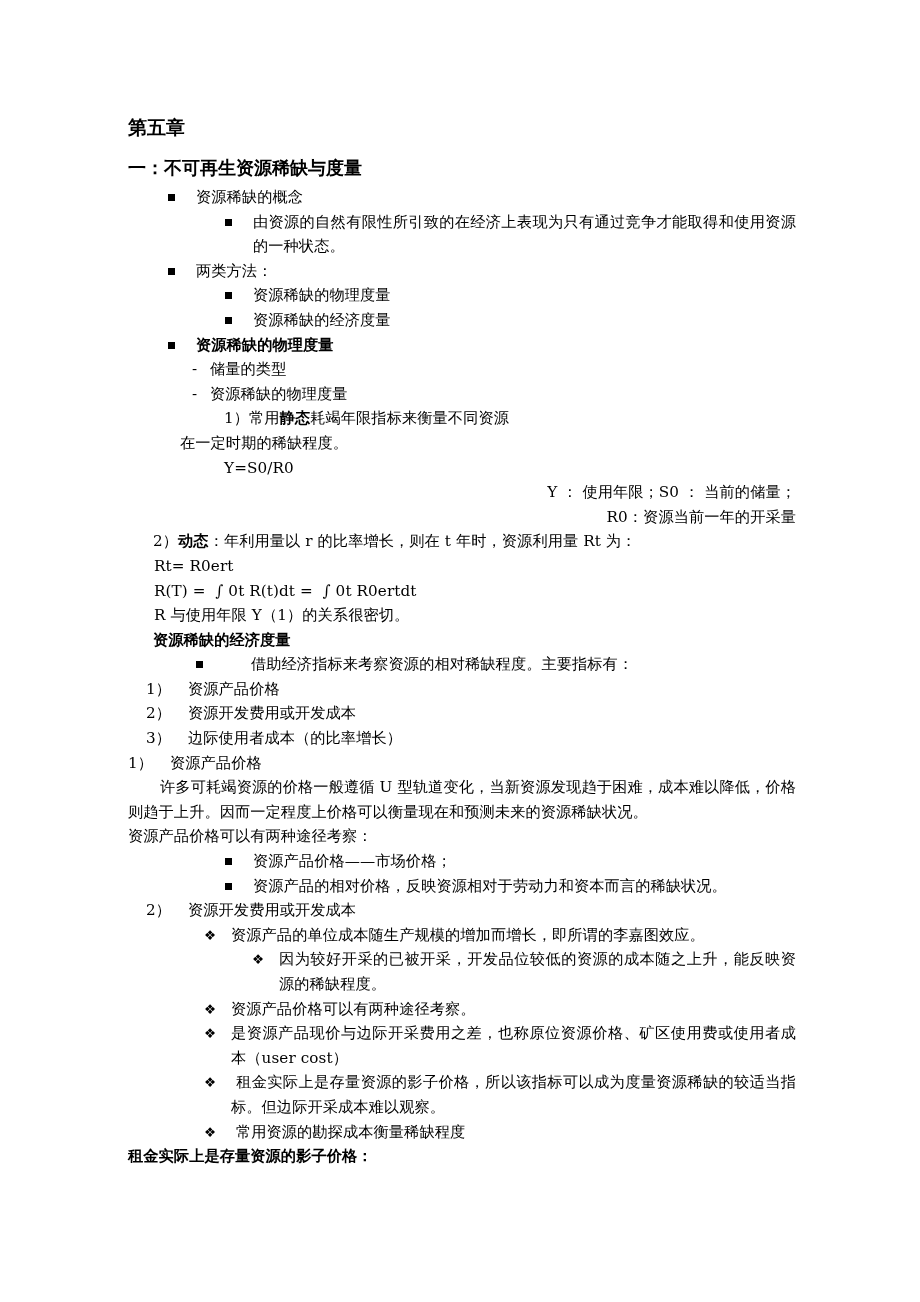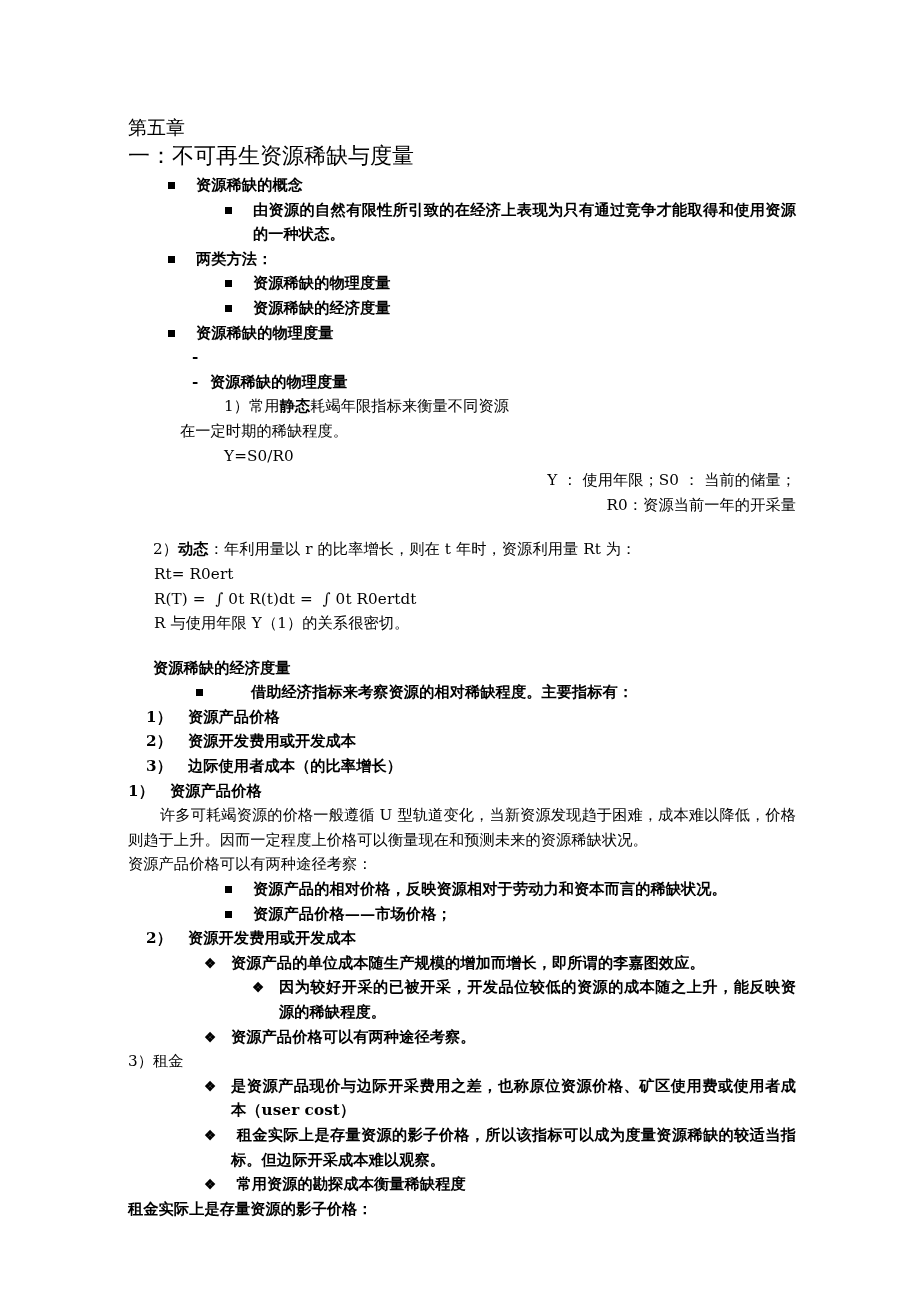--- a/index.html
+++ b/index.html
@@ -27,36 +27,36 @@
     width: 668px;
   }
   .ln {
     font-size: 15.2px;
     line-height: 24.6px;
     white-space: pre-wrap;
     letter-spacing: 0.1px;
   }
   .chapter-title {
     font-size: 19px;
-    font-weight: normal;
+    font-weight: bold;
     line-height: 30px;
+    margin-bottom: 12px;
   }
   .section-title {
-    font-size: 22px;
-    font-weight: normal;
+    font-size: 18px;
+    font-weight: bold;
     line-height: 28px;
     margin-bottom: 3px;
   }
   .b { font-weight: bold; }
 
   
   .row {
     display: flex;
     align-items: flex-start;
-    font-weight: bold;
   }
   .mk {
     flex: 0 0 auto;
     display: inline-block;
     text-align: left;
   }
   .tx {
     flex: 1 1 auto;
     text-align: justify;
     text-justify: inter-character;
@@ -93,21 +93,21 @@
   .i-num { padding-left: 18px; }
   .i-num .mk { width: 42px; }
   .i-num0 { padding-left: 0px; }
   .i-num0 .mk { width: 42px; }
 
   .pad-70 { padding-left: 70px; text-align: right; }
   .pad-96 { padding-left: 96px; }
   .pad-52 { padding-left: 52px; }
   .pad-26 { padding-left: 26px; }
   .pad-0  { padding-left: 0px; }
-  .pad-25 { padding-left: 25px; margin-top: 20px; }
+  .pad-25 { padding-left: 25px; }
 
   .para {
     text-align: justify;
     text-justify: inter-character;
     text-indent: 32px;
   }
 </style>
 </head>
 <body>
 
@@ -143,20 +143,21 @@
       <span class="tx">资源稀缺的经济度量</span>
     </div>
 
     <div class="ln row i-b1 b">
       <span class="mk"><span class="sq"></span></span>
       <span class="tx">资源稀缺的物理度量</span>
     </div>
 
     <div class="ln row i-dash">
       <span class="mk">-</span>
+      <span class="tx">储量的类型</span>
     </div>
 
     <div class="ln row i-dash">
       <span class="mk">-</span>
       <span class="tx">资源稀缺的物理度量</span>
     </div>
 
     <div class="ln pad-96"><span>1）常用</span><span class="b">静态</span><span>耗竭年限指标来衡量不同资源</span></div>
 
     <div class="ln pad-52">在一定时期的稀缺程度。</div>
@@ -201,26 +202,26 @@
       <span class="mk">1）</span>
       <span class="tx">资源产品价格</span>
     </div>
 
     <div class="ln para pad-0">许多可耗竭资源的价格一般遵循 U 型轨道变化，当新资源发现趋于困难，成本难以降低，价格则趋于上升。因而一定程度上价格可以衡量现在和预测未来的资源稀缺状况。</div>
 
     <div class="ln pad-0">资源产品价格可以有两种途径考察：</div>
 
     <div class="ln row i-b2">
       <span class="mk"><span class="sq"></span></span>
+      <span class="tx">资源产品价格——市场价格；</span>
+    </div>
+
+    <div class="ln row i-b2">
+      <span class="mk"><span class="sq"></span></span>
       <span class="tx">资源产品的相对价格，反映资源相对于劳动力和资本而言的稀缺状况。</span>
-    </div>
-
-    <div class="ln row i-b2">
-      <span class="mk"><span class="sq"></span></span>
-      <span class="tx">资源产品价格——市场价格；</span>
     </div>
 
     <div class="ln row i-num">
       <span class="mk">2）</span>
       <span class="tx">资源开发费用或开发成本</span>
     </div>
 
     <div class="ln row i-d1">
       <span class="mk dia">❖</span>
       <span class="tx">资源产品的单位成本随生产规模的增加而增长，即所谓的李嘉图效应。</span>
@@ -229,21 +230,20 @@
     <div class="ln row i-d2">
       <span class="mk dia">❖</span>
       <span class="tx">因为较好开采的已被开采，开发品位较低的资源的成本随之上升，能反映资源的稀缺程度。</span>
     </div>
 
     <div class="ln row i-d1">
       <span class="mk dia">❖</span>
       <span class="tx">资源产品价格可以有两种途径考察。</span>
     </div>
 
-    <div class="ln pad-0">3）租金</div>
 
     <div class="ln row i-d1">
       <span class="mk dia">❖</span>
       <span class="tx">是资源产品现价与边际开采费用之差，也称原位资源价格、矿区使用费或使用者成本（user cost）</span>
     </div>
 
     <div class="ln row i-d1">
       <span class="mk dia">❖</span>
       <span class="tx"> 租金实际上是存量资源的影子价格，所以该指标可以成为度量资源稀缺的较适当指标。但边际开采成本难以观察。</span>
     </div>

